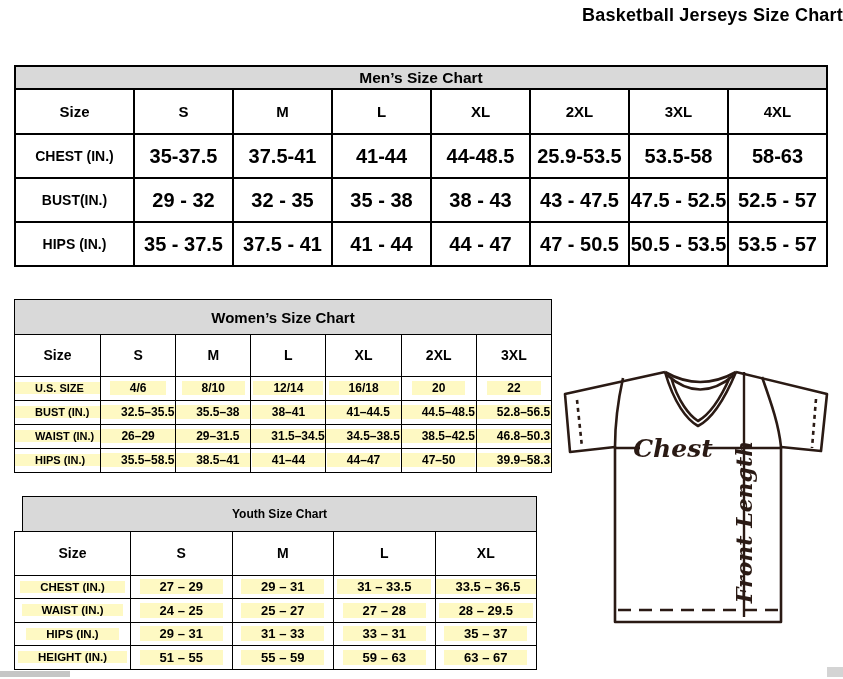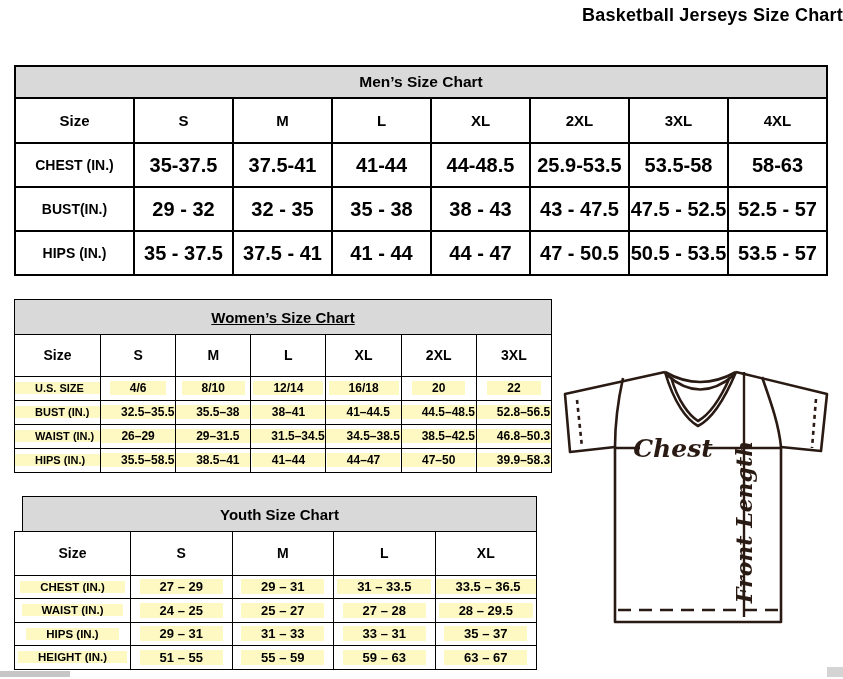--- a/index.html
+++ b/index.html
@@ -24,42 +24,42 @@
   .chart table {
     border-collapse:collapse; table-layout:fixed;
     width:100%; margin-top:-2px;
   }
   .chart th, .chart td {
     border:2px solid #000; text-align:center; vertical-align:middle;
     font-weight:bold; padding:0; overflow:hidden; white-space:nowrap;
   }
   
   .mens { left:14px; top:65px; width:814px; }
-  .mens .chart-title { height:34px; font-size:15.5px; }
+  .mens .chart-title { height:25px; font-size:15.5px; }
   .mens col.first-col { width:119px; }
   .mens thead tr { height:45px; }
   .mens tbody tr { height:44px; }
   .mens thead th { font-size:15px; }
   .mens tbody th { font-size:14px; }
   .mens tbody td { font-size:20px;text-align:center; }
   
   .womens { left:14px; top:299px; width:538px; }
   .womens .chart-title { height:36px; font-size:15px; }
   .womens th, .womens td { border-width:1.5px; }
-  .womens .chart-title { border-width:1.5px;text-decoration:underline; }
+  .womens .chart-title { border-width:1.5px; }
   .womens table { margin-top:-1.5px; }
   .womens col.first-col { width:86px; }
   .womens thead tr { height:42px; }
   .womens tbody tr { height:24px; }
   .womens thead th { font-size:14px; }
   .womens tbody th { font-size:11px; }
   .womens tbody td { font-size:12px; }
   
   .youth { left:14px; top:496px; width:523px; }
-  .youth .chart-title { height:36px; font-size:15px;margin-left:8px; }
+  .youth .chart-title { height:36px; font-size:12px;margin-left:8px; }
   .youth th, .youth td { border-width:1.5px; }
   .youth .chart-title { border-width:1.5px; }
   .youth table { margin-top:-1.5px; }
   .youth col.first-col { width:116px; }
   .youth thead tr { height:44px; }
   .youth tbody tr { height:23.5px; }
   .youth thead th { font-size:14px; }
   .youth tbody th { font-size:11.5px; }
   .youth tbody td { font-size:13px; }
   

